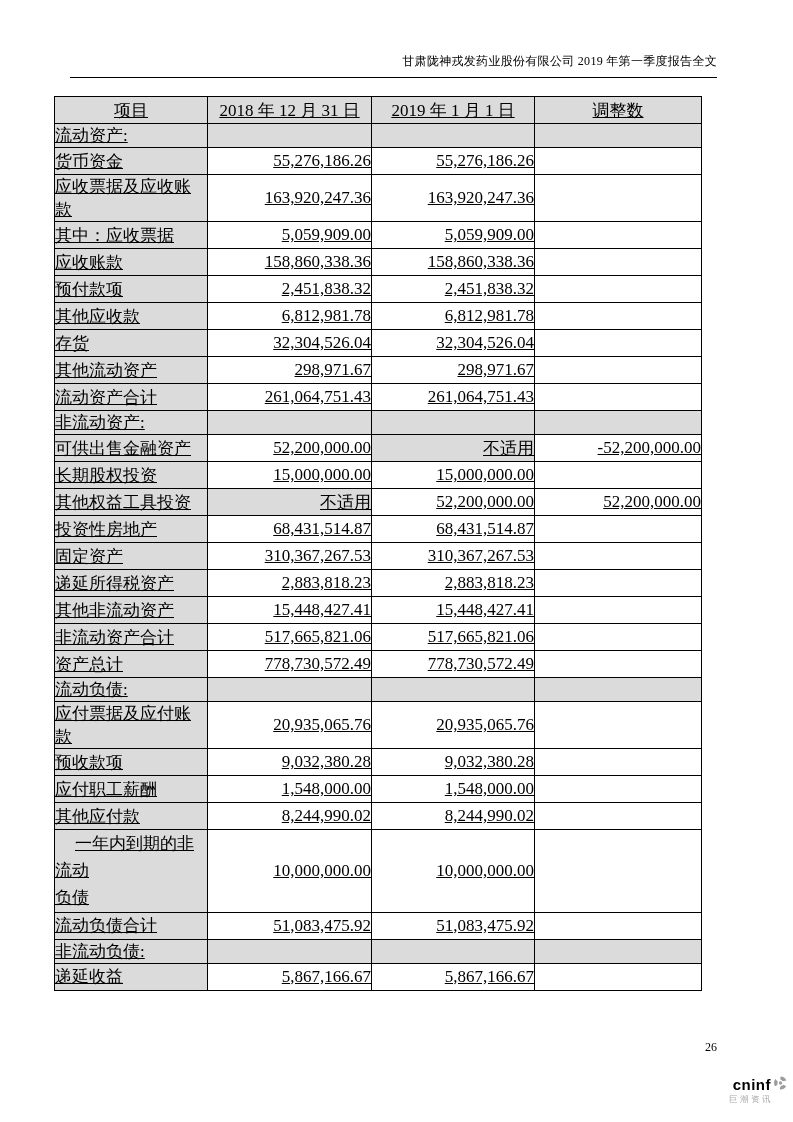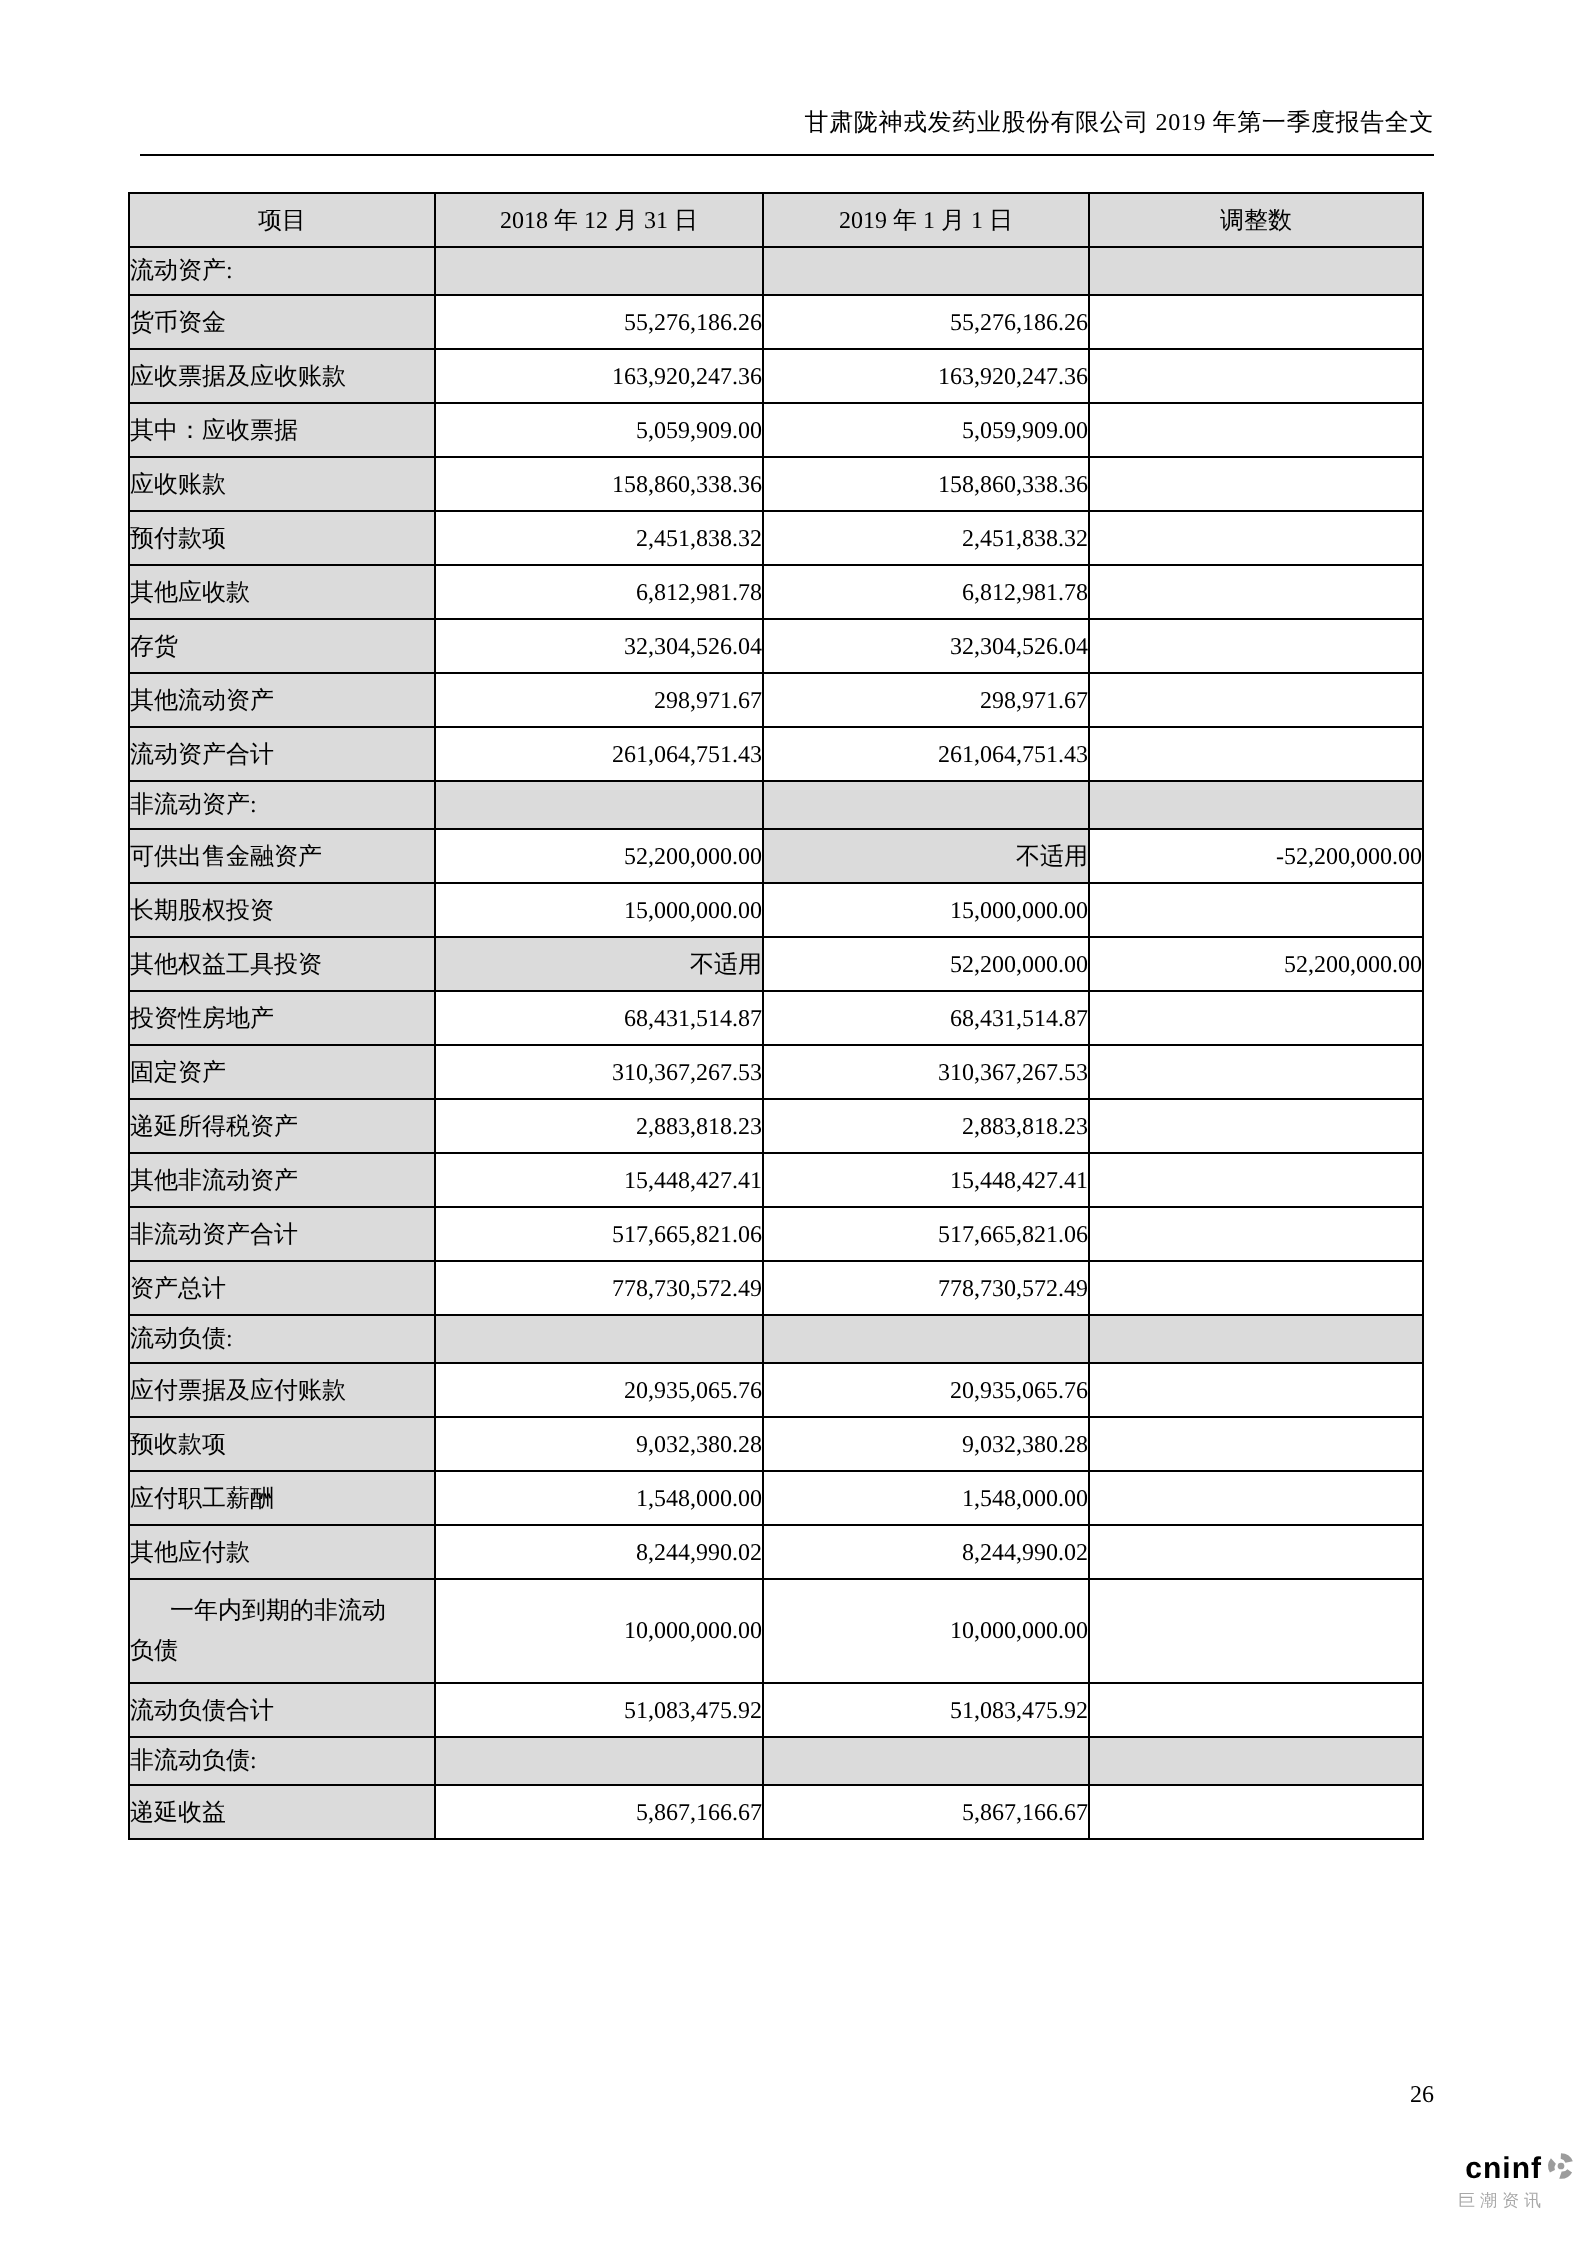--- a/index.html
+++ b/index.html
@@ -12,23 +12,23 @@
   .doc-header {
     position:absolute; top:53px; left:70px; width:647px;
     text-align:right; font-size:12px; letter-spacing:0.3px;
     white-space:nowrap;
   }
   .header-rule {
     position:absolute; top:77px; left:70px; width:647px;
     border-top:1.5px solid #000; height:0;
   }
   table.bs {
-    position:absolute; top:96px; left:64px; width:647px;
+    position:absolute; top:96px; left:54px; width:647px;
     border-collapse:collapse; table-layout:fixed;
-    font-size:12px; border:1.5px solid #000;
+    font-size:17px; border:1.5px solid #000;text-decoration:underline;
   }
   .bs th, .bs td {
     border:1px solid #000; vertical-align:middle;
     padding:0; overflow:hidden;
   }
   .bs thead tr { height:27px; }
   .bs tbody tr { height:27px;padding-left:24px; }
   .bs tbody tr.r-section { height:24px; }
   .bs tbody tr.r-tall { height:52px; }
   .bs thead th {

